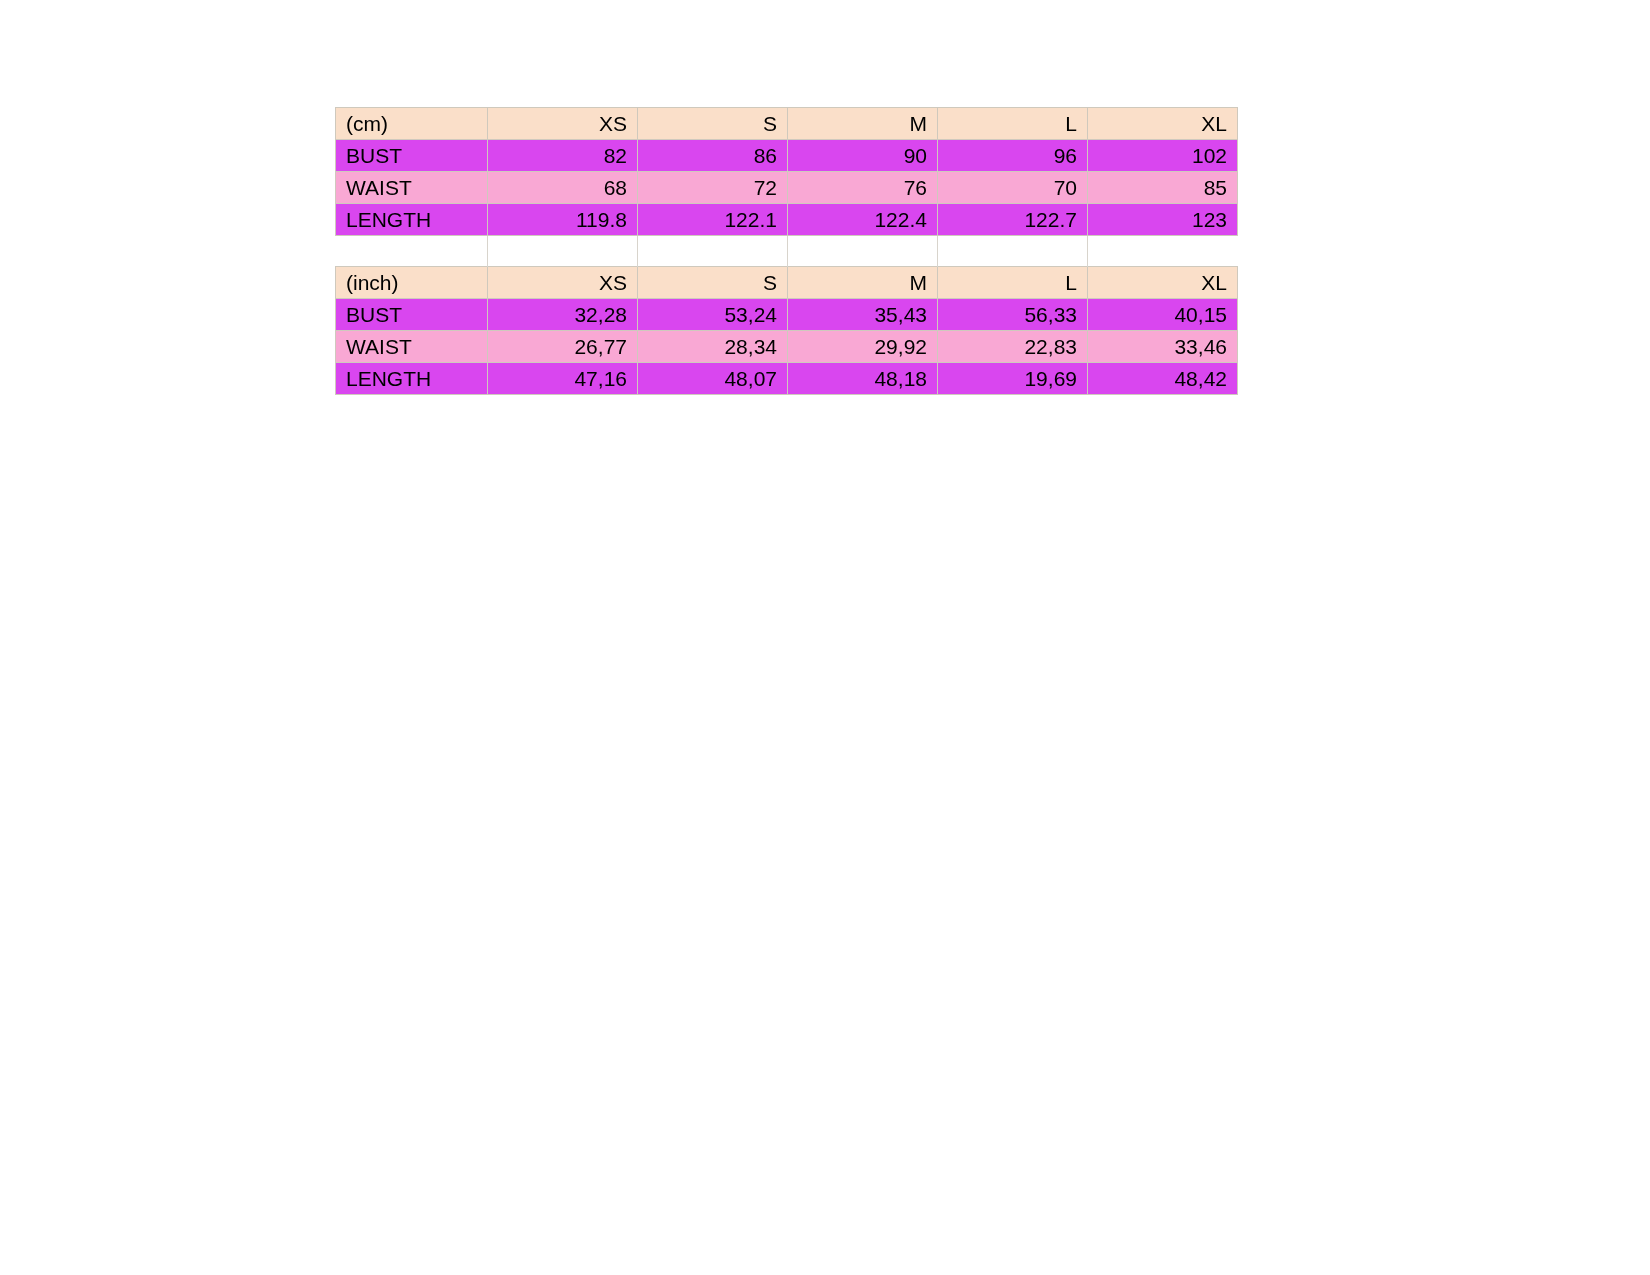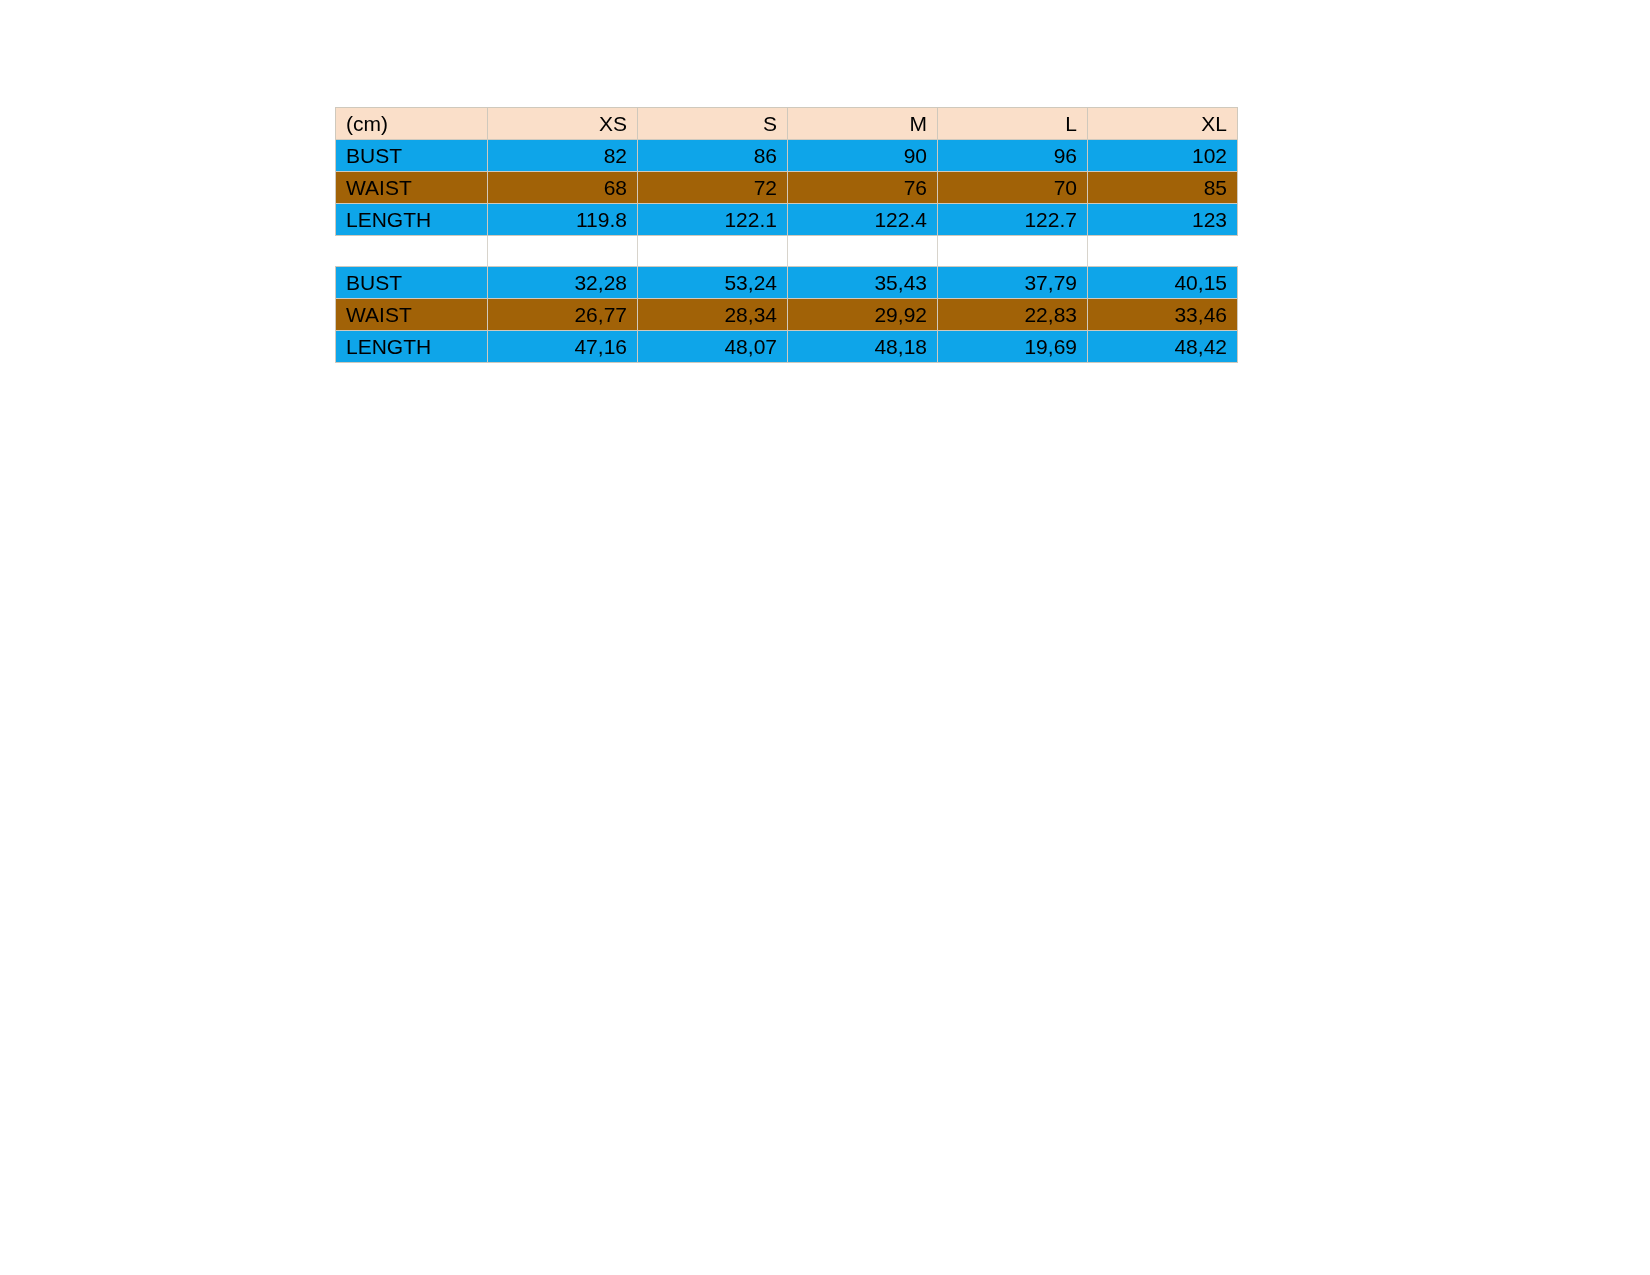--- a/index.html
+++ b/index.html
@@ -46,22 +46,22 @@
     border: 1px solid #cfc9bd;
     white-space: nowrap;
     overflow: hidden;
     line-height: 29px;
     vertical-align: middle;
   }
 
   
   tr.row-unit td { background: #fadfc9; }
   
-  tr.row-cream td { background: #0ea5e9; }
-  tr.row-peach td { background: #a16207; margin-left: 24px; }
+  tr.row-cream td { background: #d946ef; }
+  tr.row-peach td { background: #f9a8d4; margin-left: 24px; }
 
   
   tr.row-spacer td {
     background: #ffffff;
     border-top: 1px solid #cfc9bd;
     border-bottom: none;
     border-left: 1px solid #d8d4cc;
     border-right: 1px solid #d8d4cc;
     height: 30px;
   }
@@ -130,27 +130,35 @@
 
         <tr class="row-spacer">
           <td class="first-cell"></td>
           <td></td>
           <td></td>
           <td></td>
           <td></td>
           <td class="last-cell"></td>
         </tr>
 
+        <tr class="row-unit">
+          <td class="label-cell">(inch)</td>
+          <td class="value-cell">XS</td>
+          <td class="value-cell">S</td>
+          <td class="value-cell">M</td>
+          <td class="value-cell">L</td>
+          <td class="value-cell">XL</td>
+        </tr>
 
         <tr class="row-cream">
           <td class="label-cell">BUST</td>
           <td class="value-cell">32,28</td>
           <td class="value-cell">53,24</td>
           <td class="value-cell">35,43</td>
-          <td class="value-cell">37,79</td>
+          <td class="value-cell">56,33</td>
           <td class="value-cell">40,15</td>
         </tr>
 
         <tr class="row-peach">
           <td class="label-cell">WAIST</td>
           <td class="value-cell">26,77</td>
           <td class="value-cell">28,34</td>
           <td class="value-cell">29,92</td>
           <td class="value-cell">22,83</td>
           <td class="value-cell">33,46</td>

